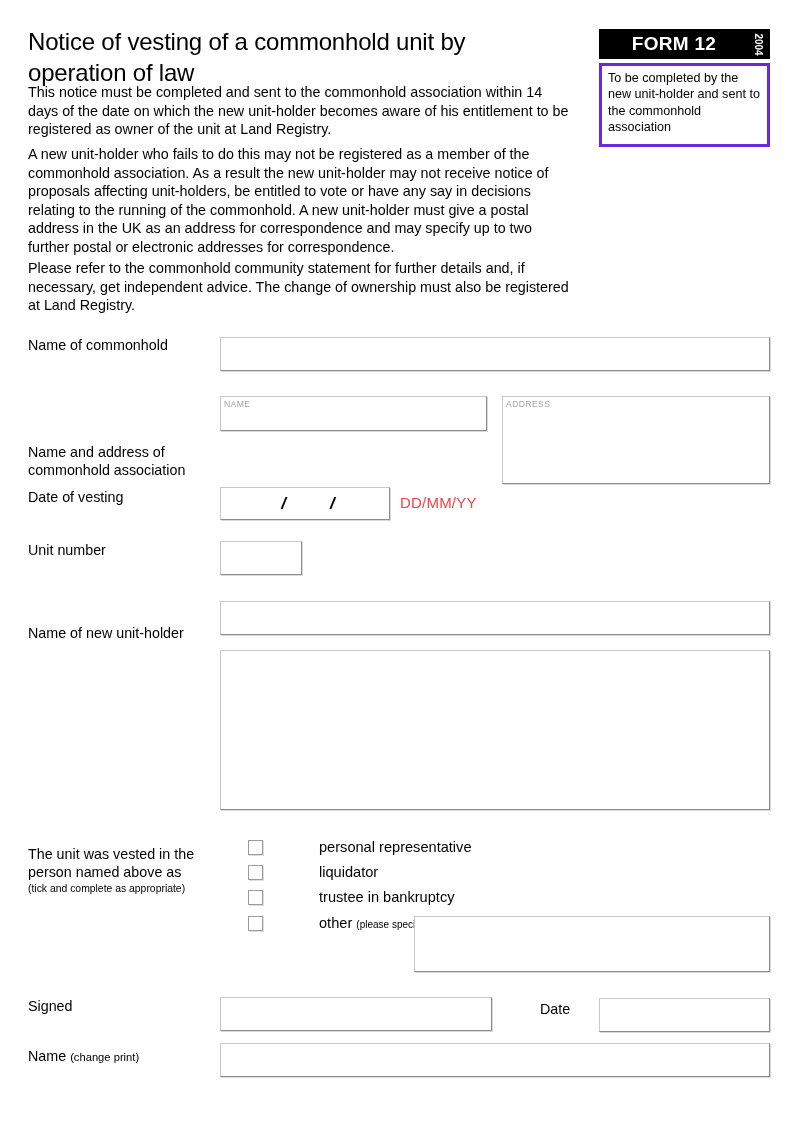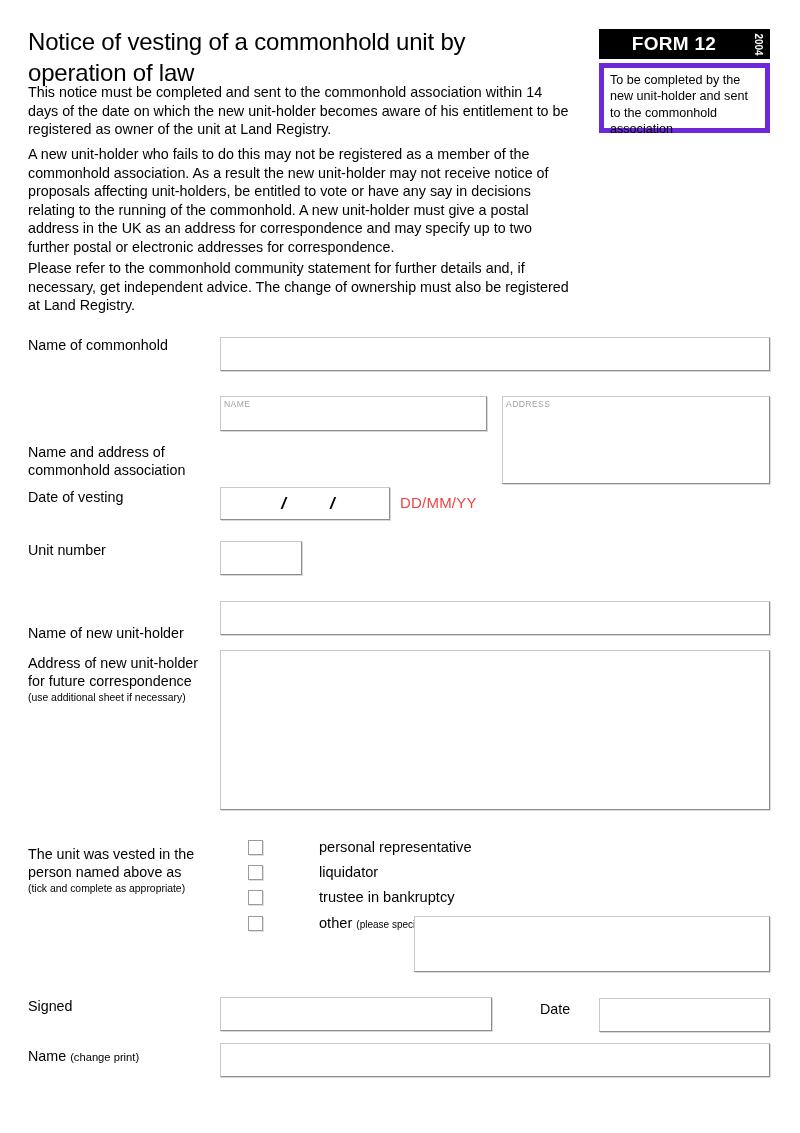--- a/index.html
+++ b/index.html
@@ -83,22 +83,22 @@
     white-space: nowrap;
     font-size: 10px;
     font-weight: bold;
     letter-spacing: 0px;
   }
   .formnote {
     position: absolute;
     left: 599px;
     top: 63px;
     width: 171px;
-    height: 70px;
-    border: 5px solid #6d28d9;
+    height: 84px;
+    border: 3px solid #6d28d9;
     box-sizing: border-box;
     padding: 4px 5px 0 6px;
     font-size: 12.6px;
     line-height: 16.3px;
     background: #ffffff;
   }
 
   
   .flabel {
     position: absolute;
@@ -230,24 +230,20 @@
     </div>
   </div>
   <div class="date-hint">DD/MM/YY</div>
 
   <div class="flabel" style="left:28px; top:541px;">Unit number</div>
   <div class="box" style="left:220px; top:541px; width:82px; height:34px;"></div>
 
   <div class="flabel" style="left:28px; top:600px;margin-top:24px;">Name of new unit-holder</div>
   <div class="box" style="left:220px; top:601px; width:550px; height:34px;"></div>
 
-  <div class="flabel" style="left:28px; top:654px; width:185px;">
-    <span>Address of new unit-holder for future correspondence</span>
-    <span class="small">(use additional sheet if necessary)</span>
-  </div>
   <div class="box" style="left:220px; top:650px; width:550px; height:160px;"></div>
 
   <div class="flabel" style="left:28px; top:845px; width:200px;">
     <span>The unit was vested in the person named above as</span>
     <span class="small">(tick and complete as appropriate)</span>
   </div>
 
   <div class="cbrow" style="top:840px;">
     <span class="cbox"></span>
     <span class="cblabel">personal representative</span>

